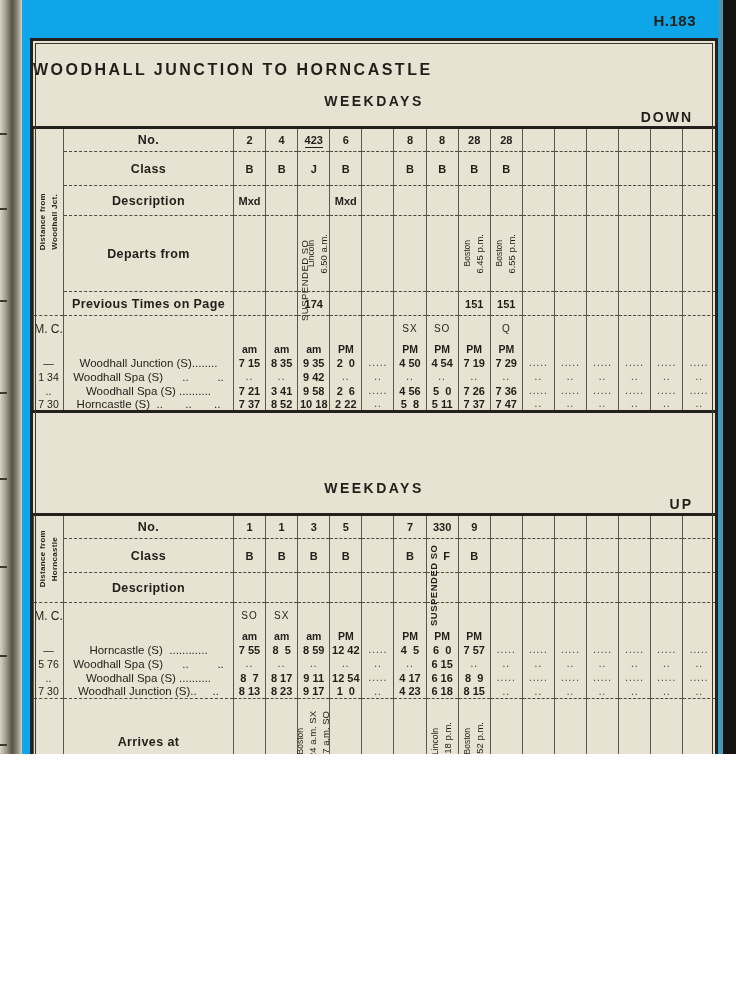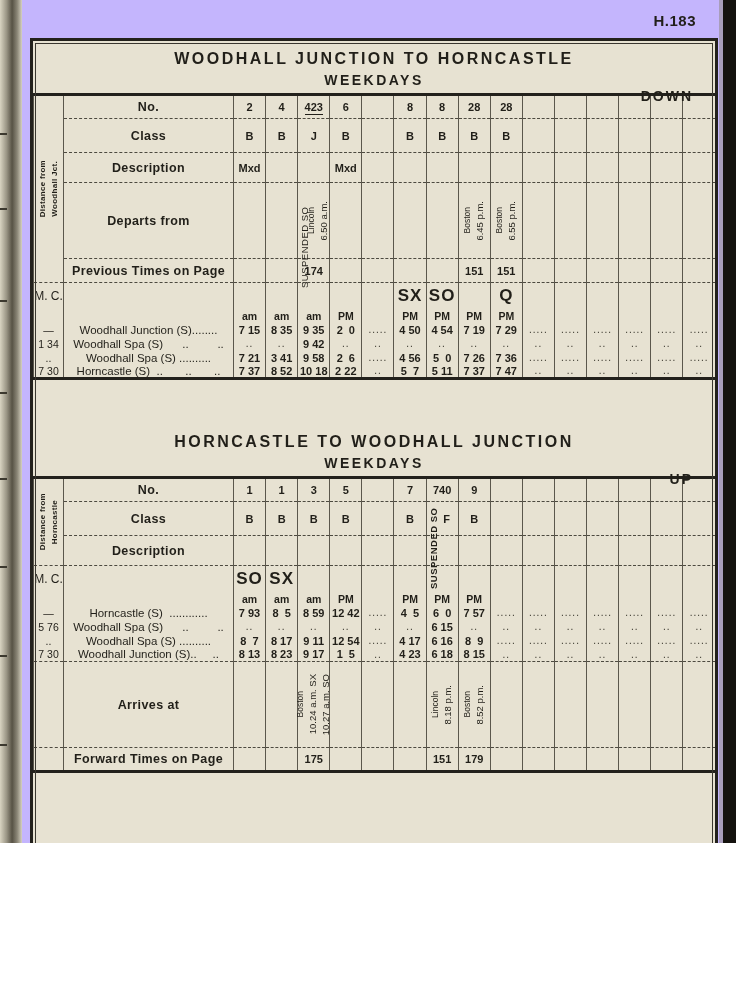--- a/index.html
+++ b/index.html
@@ -1,54 +1,54 @@
 <!DOCTYPE html>
 <html><head>
 <meta charset="utf-8">
 <style>
   html,body{margin:0;padding:0;}
-  .canvas{position:relative;width:736px;height:843px;background:#c4b5fd;overflow:hidden;
+  .canvas{position:relative;width:736px;height:754px;background:#0ea5e9;overflow:hidden;
           font-family:"Liberation Sans",sans-serif;color:#211f19;}
   
   .gutter{position:absolute;left:0;top:0;width:22px;height:100%;
           background:linear-gradient(90deg,#d9d4c2 0%,#9a9585 30%,#575245 55%,#8b8677 78%,#d6d1c0 100%);}
   .facing-strip{position:absolute;left:0;top:0;width:8px;height:100%;background:#e6e1d0;}
   .edge-dash{position:absolute;left:0;width:7px;height:2px;background:#3c392f;}
   .edge-right{position:absolute;right:0;top:0;width:13px;height:100%;background:#14120e;}
   .edge-right-soft{position:absolute;right:13px;top:0;width:4px;height:100%;background:#8b8677;opacity:.5;}
   .ghost{position:absolute;left:95px;top:56px;font-weight:bold;font-size:16px;letter-spacing:4px;
          color:rgba(110,100,75,.16);filter:blur(1px);}
   .folio{position:absolute;top:12px;right:40px;font-weight:bold;font-size:15px;letter-spacing:.5px;}
   
   .page-box{position:absolute;left:30px;top:38px;width:688px;height:966px;background:#e7e2d2;
             border:3px solid #23211c;border-bottom:none;box-sizing:border-box;}
   .page-box::before{content:'';position:absolute;left:2px;right:2px;top:2px;bottom:0;
                     border:1px solid #3a372f;border-bottom:none;pointer-events:none;}
   
   .sec-head{padding-top:9px;}
-  .sec-title{text-align:center;font-size:16px;font-weight:bold;letter-spacing:2.5px;}
+  .sec-title{text-align:left;font-size:16px;font-weight:bold;letter-spacing:2.5px;margin-top:11px;}
   .sec-sub{text-align:center;font-size:13px;font-weight:bold;letter-spacing:1.2px;line-height:1.3;
            margin-top:5px;white-space:pre-line;}
-  .days-row{position:relative;margin-top:4px;padding-bottom:5px;}
+  .days-row{position:relative;margin-top:14px;padding-bottom:17px;}
   .days{text-align:center;font-weight:bold;font-size:14px;letter-spacing:2.5px;}
   .direction{position:absolute;right:22px;top:16px;font-weight:bold;font-size:14px;letter-spacing:2px;}
   
   table.tt{width:100%;border-collapse:collapse;table-layout:fixed;
            border-top:3px solid #23211c;border-bottom:3px solid #23211c;}
   table.tt td{border-left:1px solid #5b574c;padding:0;vertical-align:middle;text-align:center;
               overflow:visible;}
   tr.dashed td{border-bottom:1px dashed #4d4a40;}
   td.rel{position:relative;}
   .h24{height:24px}.h34{height:34px}.h30{height:30px}.h76{height:76px}
   .h26{height:26px}.h14{height:14px}.h86{height:86px}
   .rowlabel{font-weight:bold;font-size:12.5px;letter-spacing:.4px;}
   .num{font-weight:bold;font-size:11px;white-space:pre;}
   .dots{font-size:10px;color:#3a372d;letter-spacing:1px;white-space:pre;}
   .ampm{font-weight:bold;font-size:10.5px;}
-  .dayind{font-weight:bold;font-size:17px;letter-spacing:1px;}
+  .dayind{font-weight:normal;font-size:10px;letter-spacing:1px;}
   .stname{font-size:11.5px;text-align:left;padding-left:4px;white-space:pre;overflow:hidden;}
   .dist{font-size:10.5px;white-space:pre;}
   .mc{font-size:12px;white-space:nowrap;text-align:left;padding-left:2px;}
   .underl{border-bottom:1px solid #211f19;padding-bottom:1px;margin-top:16px;}
   .vtext{writing-mode:vertical-rl;transform:rotate(180deg);white-space:nowrap;line-height:1.15;display:inline-block;}
   .v-dist{font-size:8px;font-weight:bold;letter-spacing:.3px;}
   .v-place{font-size:8.5px;}
   .v-time{font-size:9.5px;}
   .v-susp{font-size:9.5px;letter-spacing:.5px;}
   .vwrap{display:flex;justify-content:center;align-items:center;gap:2px;height:100%;}
@@ -316,37 +316,36 @@
               <td class="dots">.....</td>
             </tr>
             <tr class="h14">
               <td class="dist">7 30</td>
               <td class="stname">Horncastle (S)  ..       ..       ..</td>
               <td class="num">7 37</td>
               <td class="num">8 52</td>
               <td class="num">10 18</td>
               <td class="num">2 22</td>
               <td class="dots">..</td>
-              <td class="num">5  7</td>
+              <td class="num">5  8</td>
               <td class="num">5 11</td>
               <td class="num">7 37</td>
               <td class="num">7 47</td>
               <td class="dots">..</td>
               <td class="dots">..</td>
               <td class="dots">..</td>
               <td class="dots">..</td>
               <td class="dots">..</td>
               <td class="dots">..</td>
             </tr>
           </tbody>
         </table>
       </div>
 
     <div class="sec-head sec2">
-      <div class="sec-title">HORNCASTLE TO WOODHALL JUNCTION</div>
       <div class="days-row">
         <div class="days">WEEKDAYS</div>
         <div class="direction">UP</div>
       </div>
     </div>
     <div>
         <table class="tt">
           <colgroup>
             <col style="width: 30px;">
             <col style="width: 170px;">
@@ -374,21 +373,21 @@
                   <span class="vtext v-dist">Horncastle</span>
                 </div>
               </td>
               <td class="rowlabel">No.</td>
               <td class="num rel">1</td>
               <td class="num rel">1</td>
               <td class="num rel">3</td>
               <td class="num rel">5</td>
               <td class="num rel"></td>
               <td class="num rel">7</td>
-              <td class="num rel">740</td>
+              <td class="num rel">330</td>
               <td class="num rel">9</td>
               <td class="num rel"></td>
               <td class="num rel"></td>
               <td class="num rel"></td>
               <td class="num rel"></td>
               <td class="num rel"></td>
               <td class="num rel"></td>
               <td class="num rel"></td>
             </tr>
             <tr class="dashed h34">
@@ -461,21 +460,21 @@
               <td class="ampm"></td>
               <td class="ampm"></td>
               <td class="ampm"></td>
               <td class="ampm"></td>
               <td class="ampm"></td>
               <td class="ampm"></td>
             </tr>
             <tr class="h14">
               <td class="dist">—</td>
               <td class="stname">Horncastle (S)  ............</td>
-              <td class="num">7 93</td>
+              <td class="num">7 55</td>
               <td class="num">8  5</td>
               <td class="num">8 59</td>
               <td class="num">12 42</td>
               <td class="dots">.....</td>
               <td class="num">4  5</td>
               <td class="num">6  0</td>
               <td class="num">7 57</td>
               <td class="dots">.....</td>
               <td class="dots">.....</td>
               <td class="dots">.....</td>
@@ -521,21 +520,21 @@
               <td class="dots">.....</td>
               <td class="dots">.....</td>
               <td class="dots">.....</td>
             </tr>
             <tr class="h14 dashed">
               <td class="dist">7 30</td>
               <td class="stname">Woodhall Junction (S)..     ..</td>
               <td class="num">8 13</td>
               <td class="num">8 23</td>
               <td class="num">9 17</td>
-              <td class="num">1  5</td>
+              <td class="num">1  0</td>
               <td class="dots">..</td>
               <td class="num">4 23</td>
               <td class="num">6 18</td>
               <td class="num">8 15</td>
               <td class="dots">..</td>
               <td class="dots">..</td>
               <td class="dots">..</td>
               <td class="dots">..</td>
               <td class="dots">..</td>
               <td class="dots">..</td>

